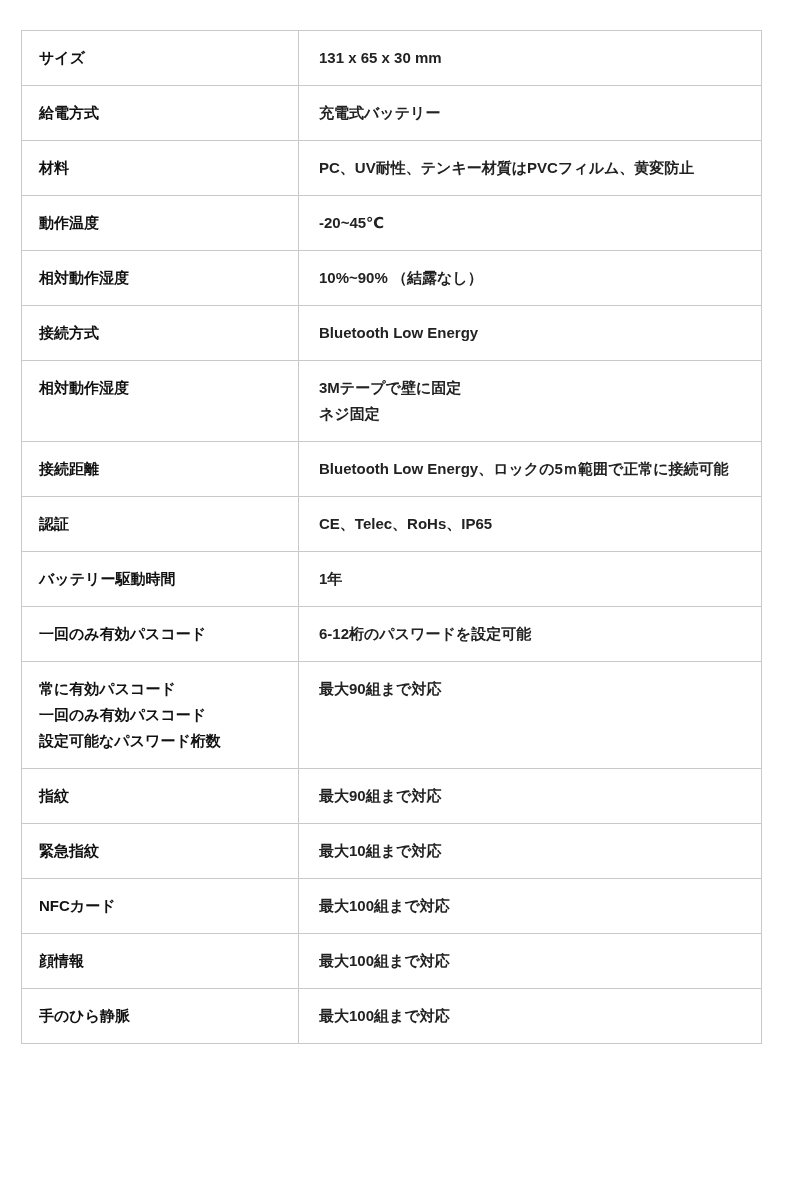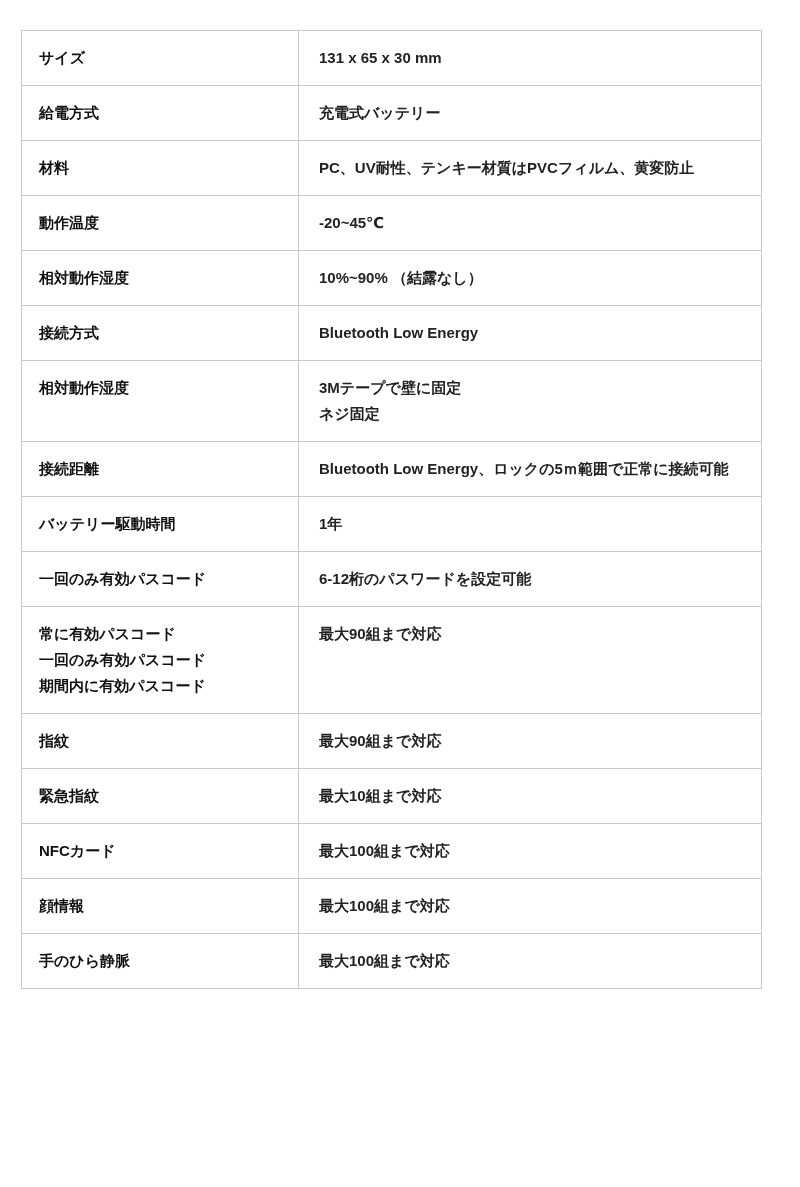--- a/index.html
+++ b/index.html
@@ -86,31 +86,35 @@
         <tr>
           <th scope="row">相対動作湿度</th>
           <td>3Mテープで壁に固定
 ネジ固定</td>
         </tr>
         <tr>
           <th scope="row">接続距離</th>
           <td>Bluetooth Low Energy、ロックの5ｍ範囲で正常に接続可能</td>
         </tr>
         <tr>
+          <th scope="row">認証</th>
+          <td>CE、Telec、RoHs、IP65</td>
+        </tr>
+        <tr>
           <th scope="row">バッテリー駆動時間</th>
           <td>1年</td>
         </tr>
         <tr>
           <th scope="row">一回のみ有効パスコード</th>
           <td>6-12桁のパスワードを設定可能</td>
         </tr>
         <tr>
           <th scope="row">常に有効パスコード
 一回のみ有効パスコード
-期間内に有効パスコード</th>
+設定可能なパスワード桁数</th>
           <td>最大90組まで対応</td>
         </tr>
         <tr>
           <th scope="row">指紋</th>
           <td>最大90組まで対応</td>
         </tr>
         <tr>
           <th scope="row">緊急指紋</th>
           <td>最大10組まで対応</td>
         </tr>

